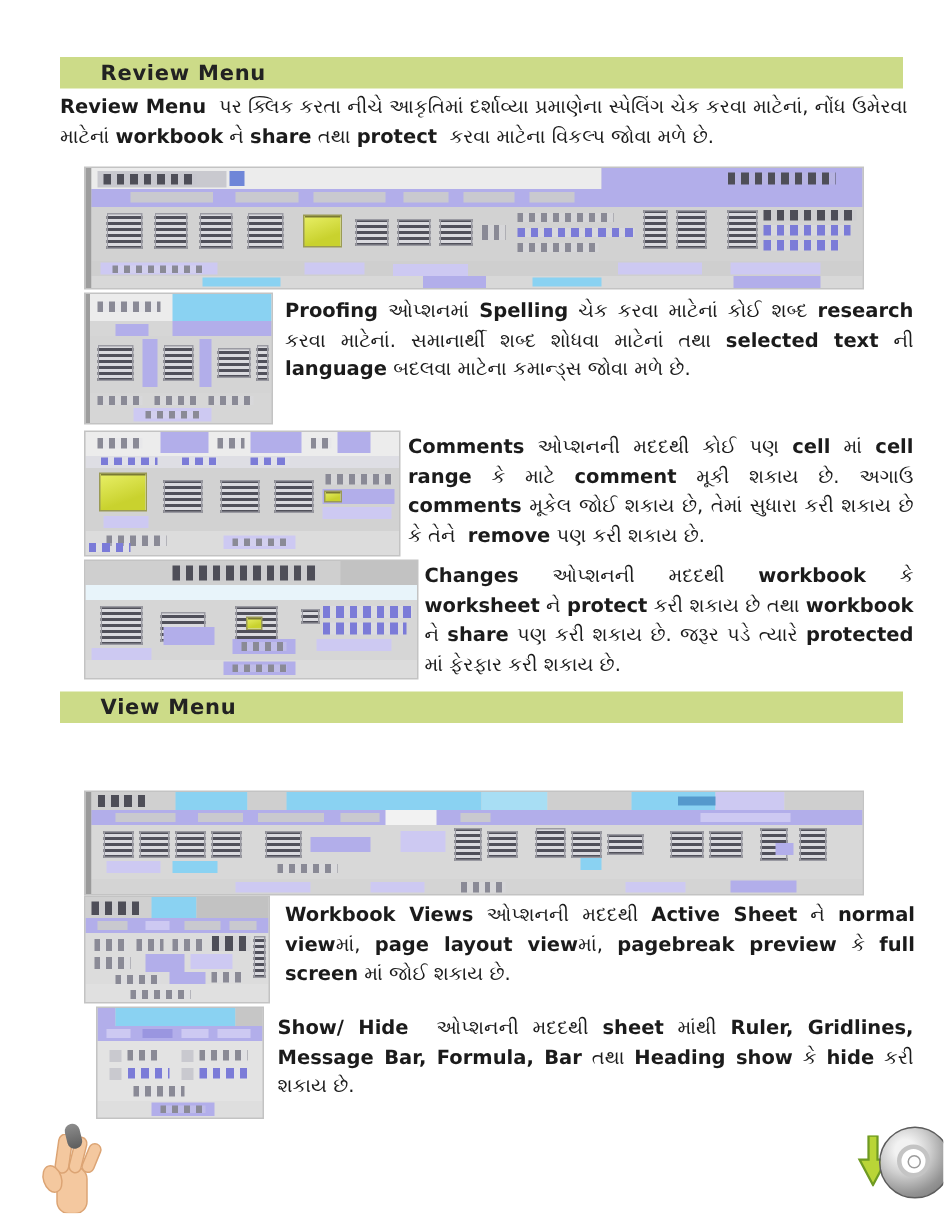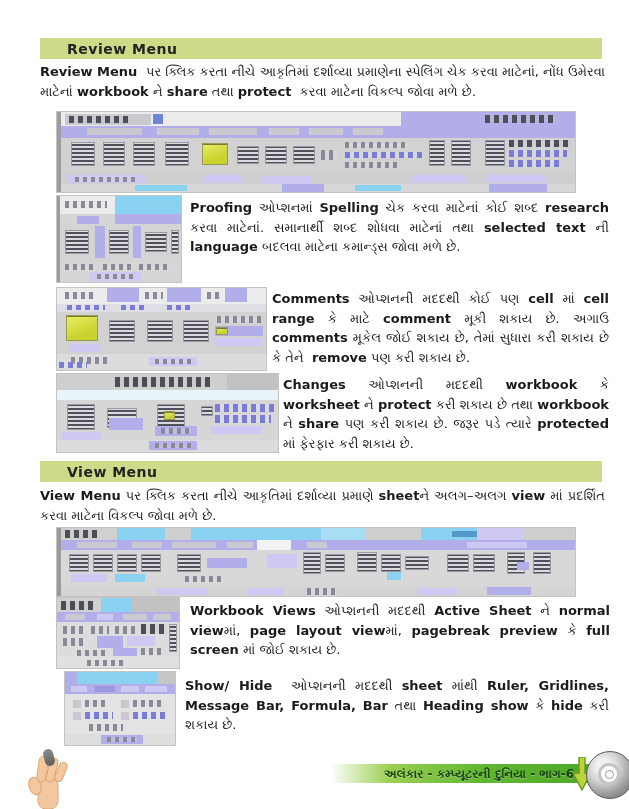--- a/index.html
+++ b/index.html
@@ -177,21 +177,20 @@
     <i style="left:0;top:66px;width:221px;height:12px;background:#dcdcdc"></i>
     <i class="lav" style="left:92px;top:67px;width:48px;height:9px"></i>
     <i class="tx2" style="left:98px;top:69px;width:36px;height:5px"></i>
   </div>
   <div class="para" style="left:283px;top:375px;width:326px"><span style="font-weight: 700;">Changes</span><span> ઓપ્શનની મદદથી </span><span style="font-weight: 700;">workbook</span><span> કે </span><span style="font-weight: 700;">worksheet</span><span> ને </span><span style="font-weight: 700;">protect</span><span> કરી શકાય છે તથા </span><span style="font-weight: 700;">workbook</span><span> ને </span><span style="font-weight: 700;">share</span><span> પણ કરી શકાય છે. જરૂર પડે ત્યારે </span><span style="font-weight: 700;">protected</span><span> માં ફેરફાર કરી શકાય છે.</span></div>
 
   <div class="hbar" style="top:461px">
     <span>View Menu</span>
   </div>
 
-  <div class="para" style="left:40px;top:486px;width:565px"><span style="font-weight: 700;">View Menu</span><span> પર ક્લિક કરતા નીચે આકૃતિમાં દર્શાવ્યા પ્રમાણે </span><span style="font-weight: 700;">sheet</span><span>ને અલગ–અલગ </span><span style="font-weight: 700;">view</span><span> માં પ્રદર્શિત કરવા માટેના વિકલ્પ જોવા મળે છે.</span></div>
 
   <div class="shot" style="left:57px;top:528px;width:518px;height:68px">
     <i style="left:0;top:0;width:4px;height:68px;background:#9a9a9a"></i>
     <i style="left:4px;top:0;width:56px;height:12px;background:#d0d0d0"></i>
     <i class="tx" style="left:8px;top:2px;width:32px;height:8px"></i>
     <i class="cyn" style="left:60px;top:0;width:48px;height:12px"></i>
     <i style="left:108px;top:0;width:26px;height:12px;background:#cfcfcf"></i>
     <i class="cyn" style="left:134px;top:0;width:130px;height:12px"></i>
     <i style="left:264px;top:0;width:44px;height:12px;background:#a8def4"></i>
     <i style="left:308px;top:0;width:56px;height:12px;background:#cfcfcf"></i>
@@ -293,23 +292,20 @@
     <g fill="#f4c89f" stroke="#dca474" stroke-width="1">
       <rect x="20" y="22" width="20" height="31" rx="8"></rect>
       <rect x="20" y="0" width="9" height="26" rx="4.5" transform="rotate(8 24 13)"></rect>
       <rect x="30" y="2" width="8" height="24" rx="4" transform="rotate(14 34 14)"></rect>
       <rect x="39" y="6" width="8" height="20" rx="4" transform="rotate(22 43 16)"></rect>
       <ellipse cx="17" cy="30" rx="6" ry="9" transform="rotate(-18 17 30)"></ellipse>
     </g>
   </svg>
   <div class="stylus"></div>
 
-  <div class="footbar">
-    <span>અલંકાર - કમ્પ્યૂટરની દુનિયા - ભાગ-6</span>
-  </div>
   <svg class="arrow" viewBox="0 0 22 34" aria-hidden="true">
     <path d="M8 0 L8 16 L2 16 L11 33 L20 16 L14 16 L14 0 Z" fill="#b9d537" stroke="#6f9a23" stroke-width="1.5"></path>
   </svg>
   <div class="cd">
     <div class="ring"></div>
     <div class="hole"></div>
   </div>
 
 </div>
 

